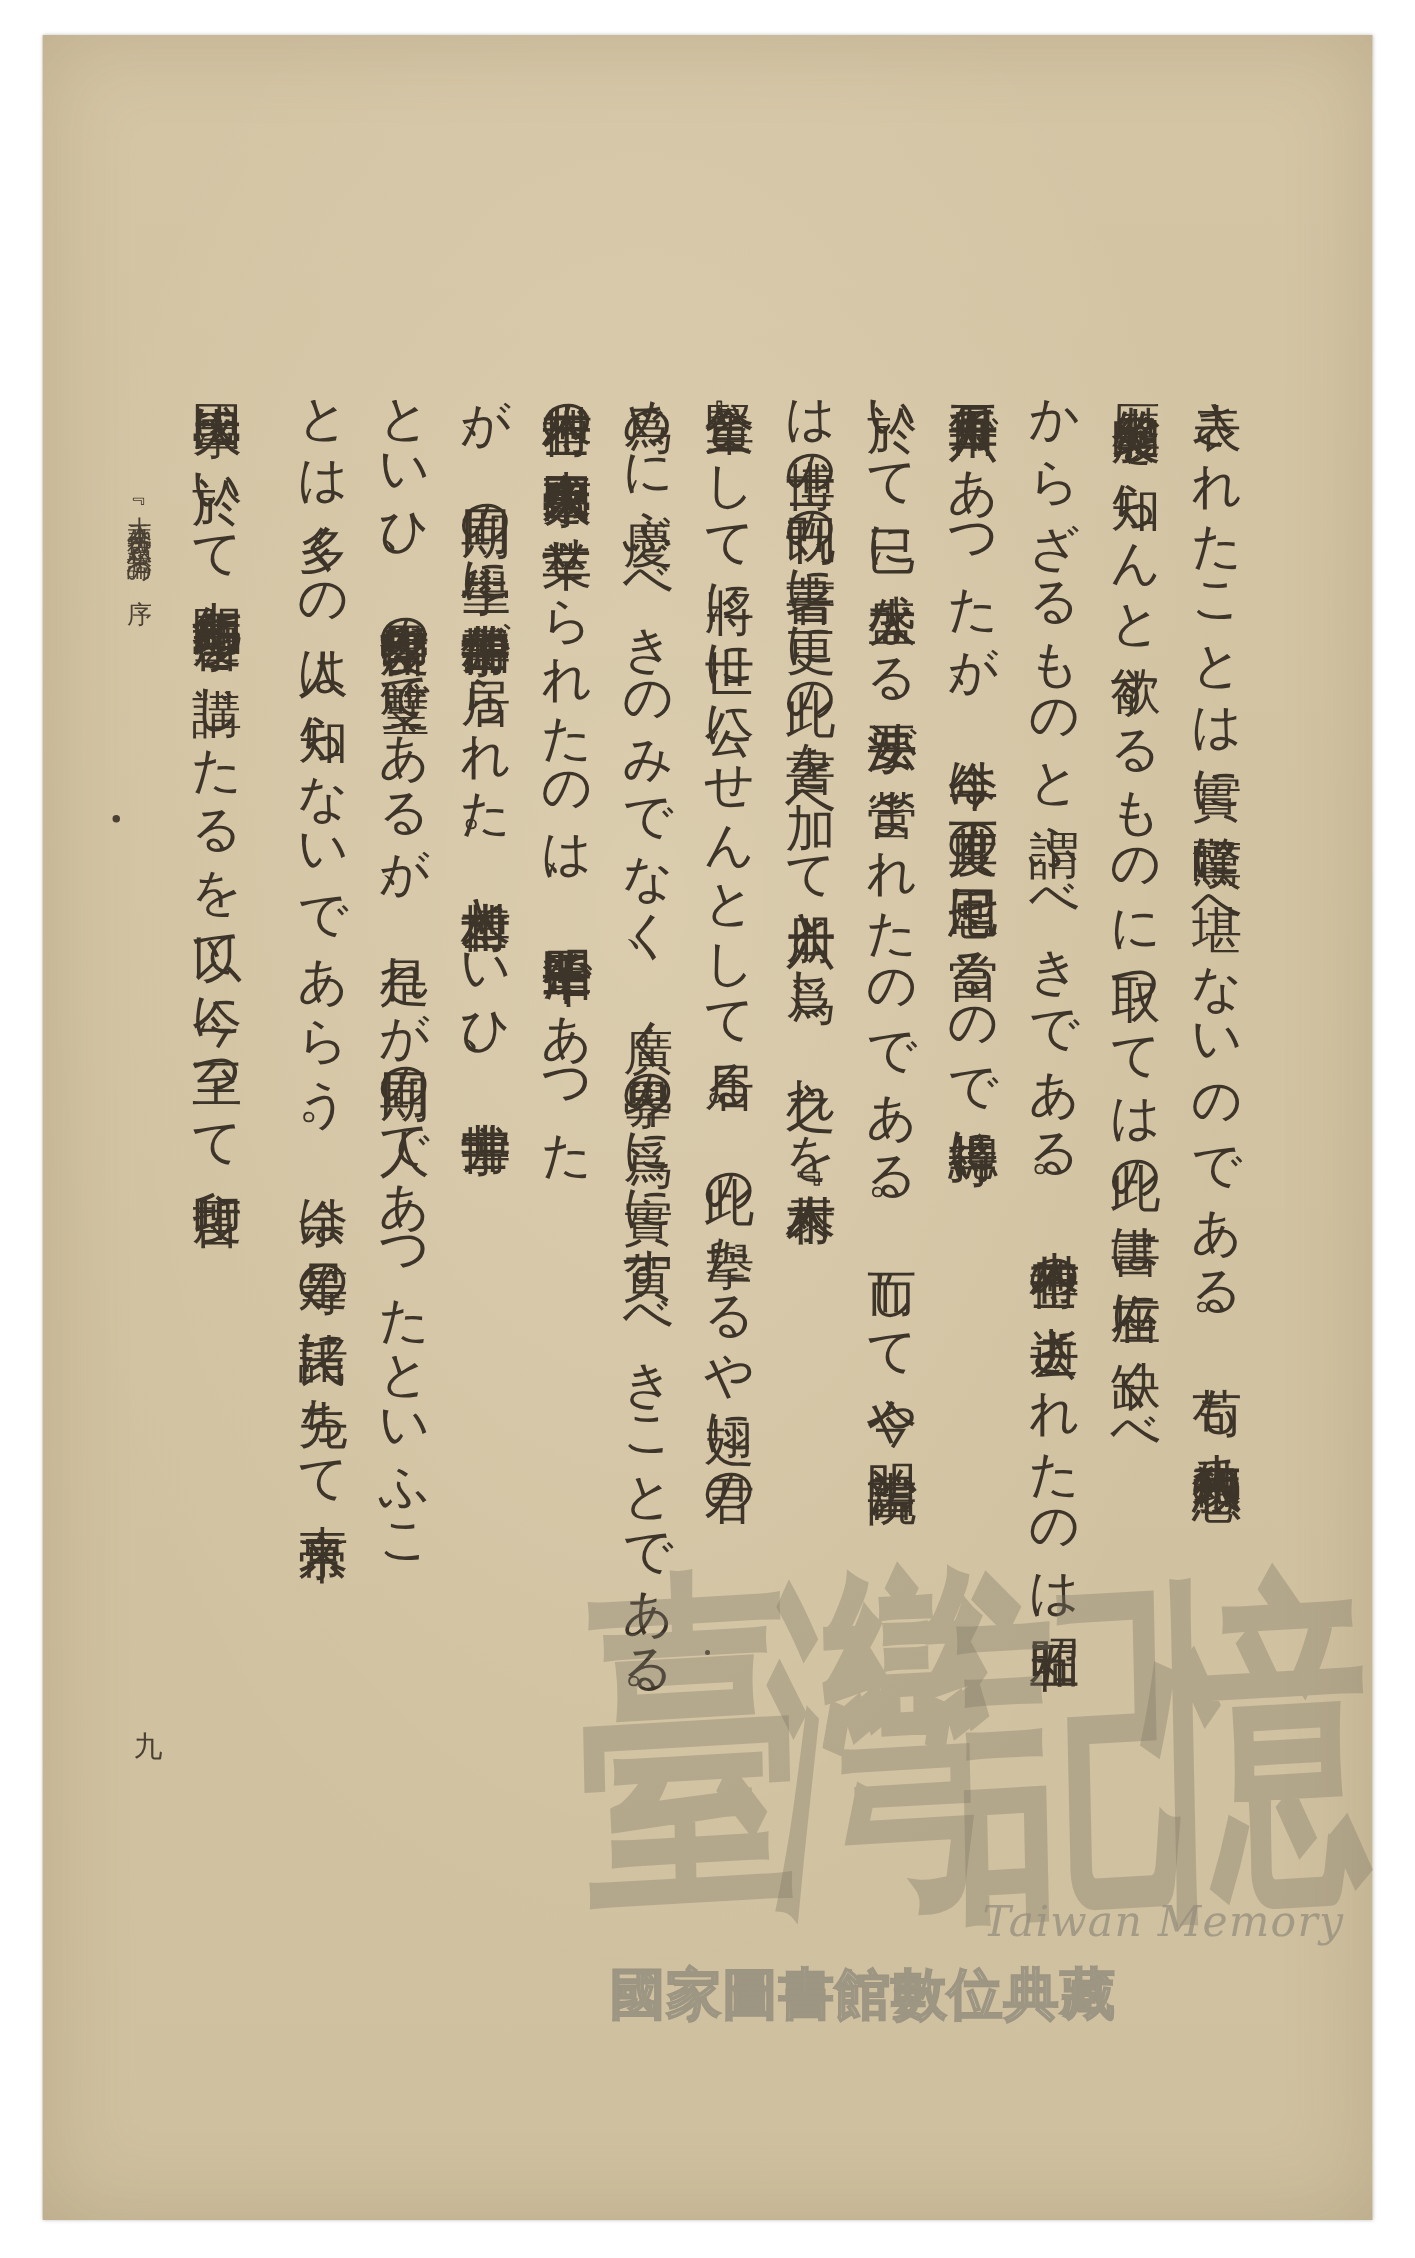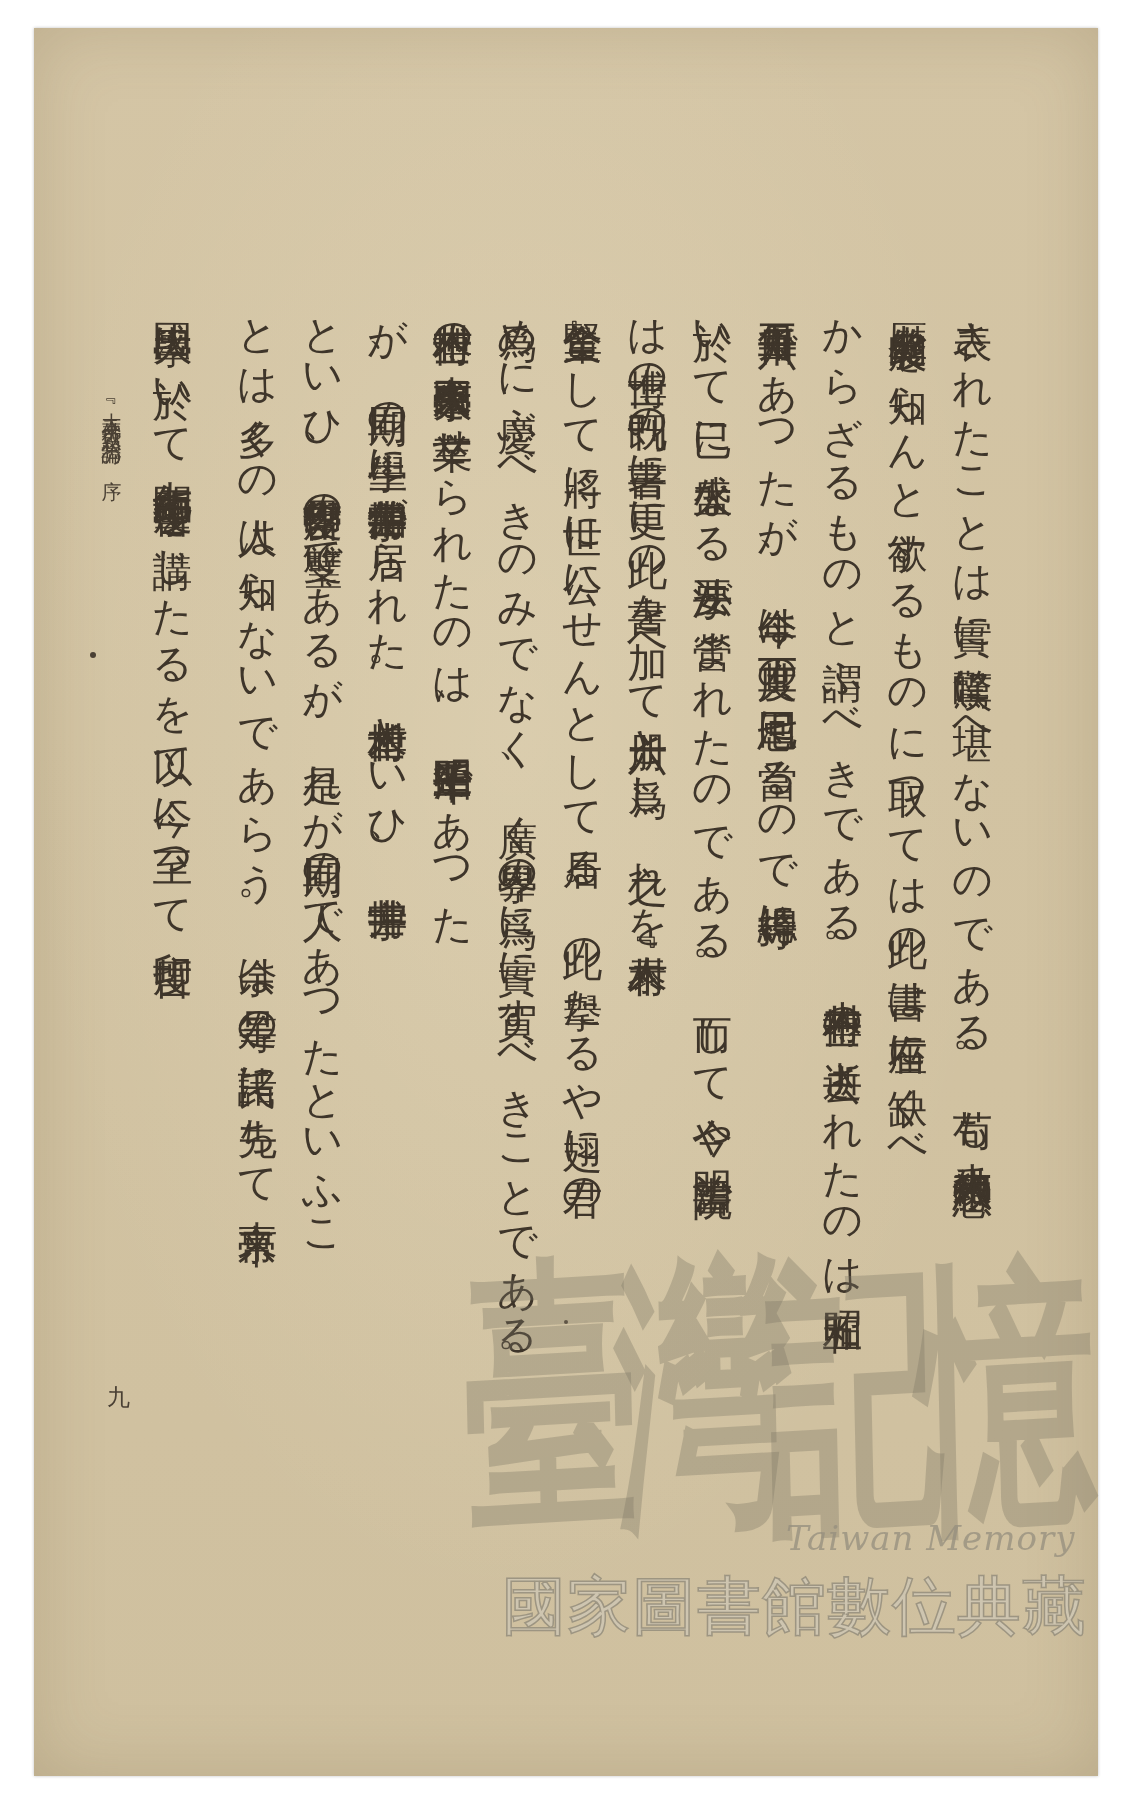--- a/index.html
+++ b/index.html
@@ -48,22 +48,22 @@
     pointer-events:none;
   }
   .wm-latin{
     position:absolute;left:786px;top:1518px;
     font-size:34px;font-style:italic;
     color:rgba(148,142,125,0.75);
     letter-spacing:1px;
     pointer-events:none;
   }
   .wm-inst{
-    position:absolute;left:502px;top:1574px;
-    font-size:64px;font-weight:normal;letter-spacing:1px;line-height:1;
+    position:absolute;left:488px;top:1574px;
+    font-size:44px;font-weight:bold;letter-spacing:1px;line-height:1;
     color:rgba(205,197,177,0.95);
     -webkit-text-stroke:1.5px rgba(148,141,123,0.85);
     pointer-events:none;
   }
   .speck{position:absolute;border-radius:50%;background:#4a4034;}
   .speck1{left:90px;top:652px;width:6px;height:6px;}
   .speck2{left:564px;top:1320px;width:4px;height:4px;opacity:.8;}
 </style>
 </head>
 <body>

